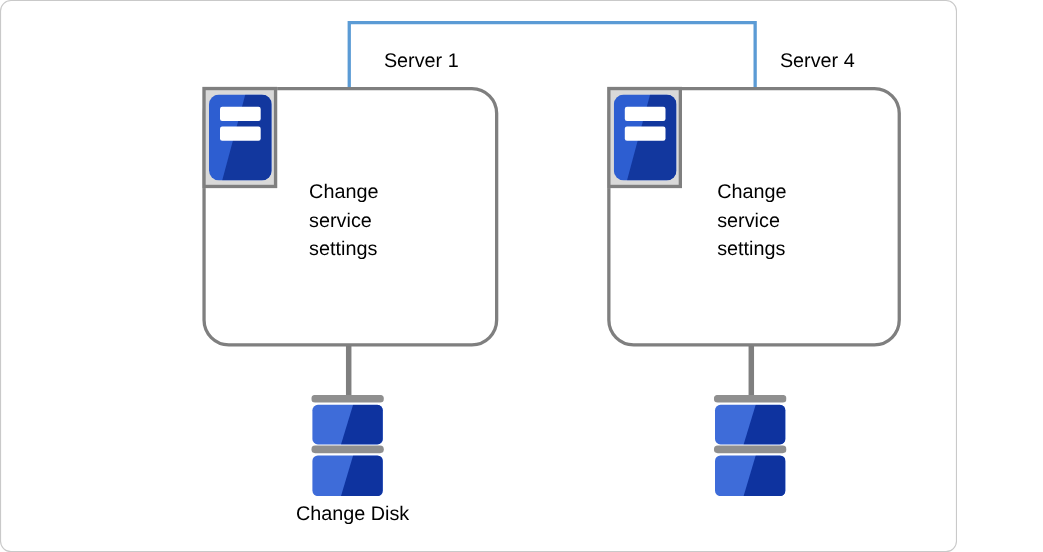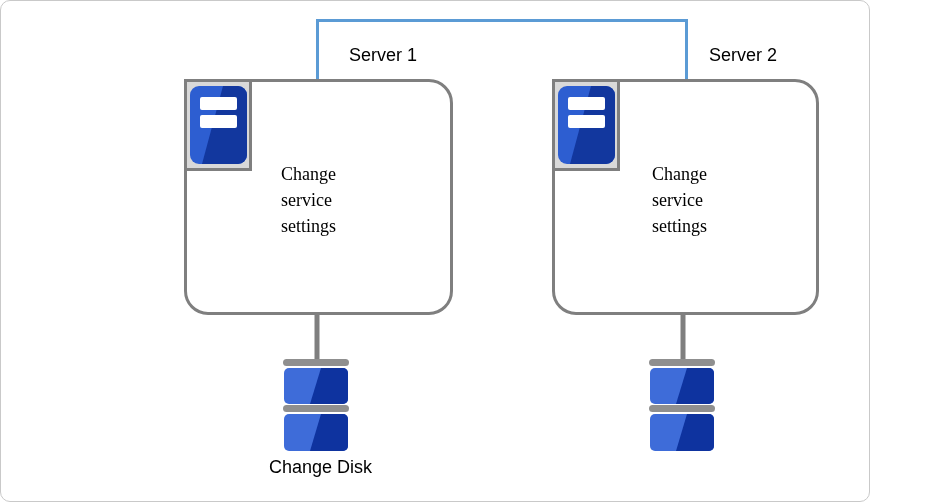--- a/index.html
+++ b/index.html
@@ -41,21 +41,20 @@
     display:flex;align-items:center;justify-content:center;
   }
   .icon-frame.f1{left:183px;top:78px;}
   .icon-frame.f2{left:551px;top:78px;}
   .action-text{
     position:absolute;
     font-size:18px;
     line-height:26px;
     white-space:pre-line;
     text-align:left;
-    font-family:Liberation Serif, serif;
   }
   .action-text.t1{left:280px;top:160px;}
   .action-text.t2{left:651px;top:160px;}
   .disk-icon{position:absolute;width:66px;height:92px;}
   .disk-icon.d1{left:282px;top:358px;}
   .disk-icon.d2{left:648px;top:358px;}
   .mirror-label{
     position:absolute;
     left:268px;top:456px;
     font-size:18px;line-height:21px;
@@ -67,21 +66,21 @@
 
 <div class="canvas">
 
   <svg class="lines-layer" viewBox="0 0 948 502">
     <path d="M316.5,78 L316.5,19.5 L685.5,19.5 L685.5,78" fill="none" stroke-width="3" stroke="#5b9bd5"></path>
     <line x1="316" y1="312" x2="316" y2="362" stroke-width="5" stroke="#7f7f7f"></line>
     <line x1="682" y1="312" x2="682" y2="362" stroke-width="5" stroke="#7f7f7f"></line>
   </svg>
 
   <div class="server-label s1">Server 1</div>
-  <div class="server-label s2">Server 2</div>
+  <div class="server-label s2">Server 4</div>
 
   <div class="server-box box1"></div>
   <div class="action-text t1">Change
 service
 settings</div>
   <div class="icon-frame f1">
     <svg width="57" height="78" viewBox="0 0 57 78">
       <defs>
         <clipPath id="towerClip1">
             <rect x="0" y="0" width="57" height="78" rx="9"></rect>

